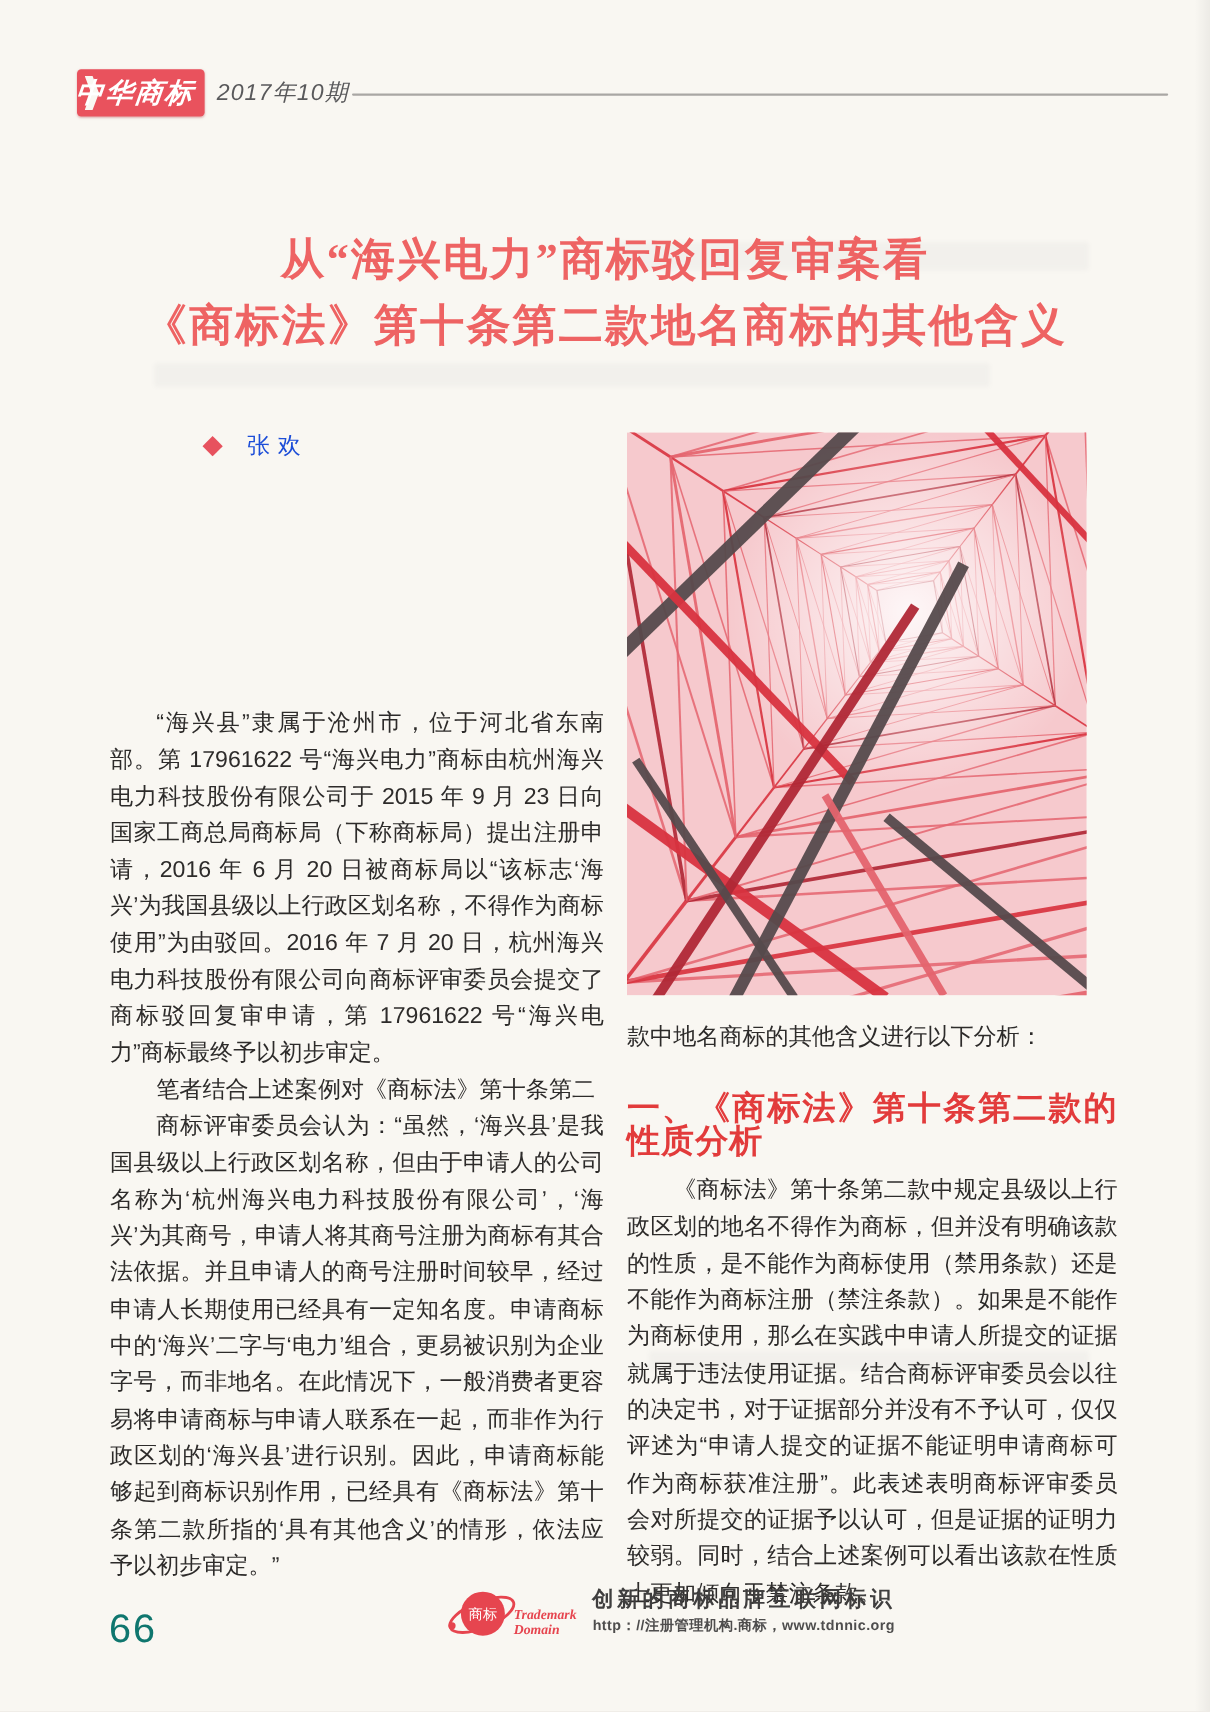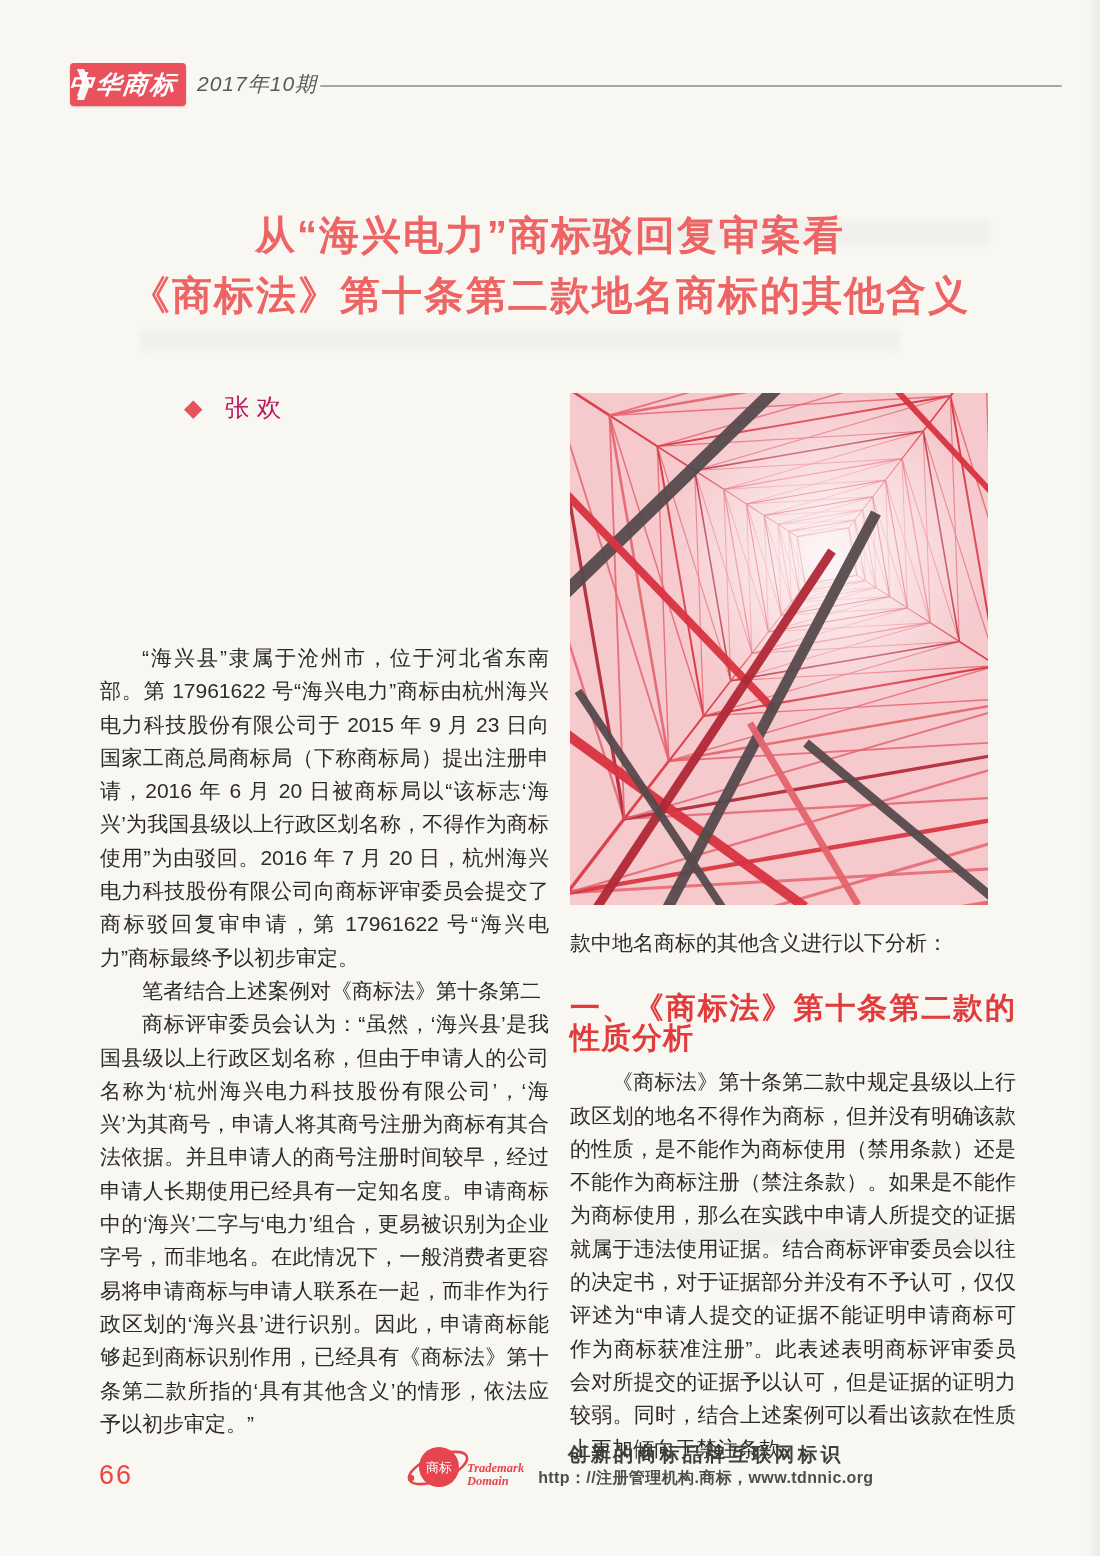--- a/index.html
+++ b/index.html
@@ -46,28 +46,28 @@
     position:absolute;left:320px;right:38px;top:85px;height:2px;
     background:#a9a7a4;border-radius:1px;
   }
 
   
   .title-line{
     position:absolute;left:0;right:0;text-align:center;
     color:#ee6363;font-weight:600;font-size:40px;letter-spacing:2px;
     white-space:nowrap;
   }
-  .title-line.l1{top:208px;}
+  .title-line.l1{top:208px;font-family:Liberation Serif, serif;}
   .title-line.l2{top:268px;}
   .author-row{
     position:absolute;left:184px;top:391px;
     display:flex;align-items:center;gap:22px;
   }
   .diamond{color:#e7525e;font-size:24px;line-height:1;}
-  .author-name{font-size:25px;color:#be185d;letter-spacing:7px;}
+  .author-name{font-size:21px;color:#1d4ed8;letter-spacing:7px;}
 
   
   .bleed{position:absolute;background:#7a7f88;opacity:.05;filter:blur(2px);border-radius:3px;}
 
   
   .col{position:absolute;font-size:21px;line-height:33.3px;text-align:justify;}
   .col p{margin:0;text-indent:2em;}
   .col-left{left:100px;top:641px;width:449px;}
   .col-right{left:570px;top:393px;width:446px;}
   .col-right .photo{width:418px;height:512px;margin:0;overflow:hidden;}
@@ -75,40 +75,40 @@
   .col-right p.cont{margin-top:21px;text-indent:0;}
   .section-heading{
     margin:34px 0 0 0;font-size:30px;line-height:30px;
     color:#e23b3b;font-weight:bold;letter-spacing:1px;text-indent:0;
   }
   .col-right p.body{margin-top:12px;}
 
   
   .page-number{
     position:absolute;left:99px;top:1460px;
-    font-size:27px;color:#ef4444;letter-spacing:2px;
+    font-size:36px;color:#0f766e;letter-spacing:2px;
   }
   .footer-brand{
     position:absolute;left:405px;top:1436px;
     display:flex;align-items:flex-start;
   }
   .brand-logo{width:66px;height:62px;flex:0 0 auto;}
   .brand-tm{
     margin:26px 0 0 -4px;
     font-family:"Liberation Serif","DejaVu Serif",serif;
     font-style:italic;font-weight:bold;color:#e6454f;
     font-size:12.5px;line-height:13px;white-space:nowrap;
   }
   .brand-text{margin-left:14px;text-align:center;}
   .slogan{
     font-size:19.5px;font-weight:bold;color:#3f3e3e;
     letter-spacing:3.5px;line-height:24px;margin-top:6px;white-space:nowrap;
   }
   .url-line{
-    font-size:16px;color:#4e4d4d;letter-spacing:.4px;
+    font-size:13px;color:#4e4d4d;letter-spacing:.4px;
     line-height:18px;margin-top:3px;font-weight:bold;white-space:nowrap;
   }
 </style>
 </head>
 <body>
 
 <div class="page">
 
   <div class="banner">
     <span class="banner-text">中华商标</span>

